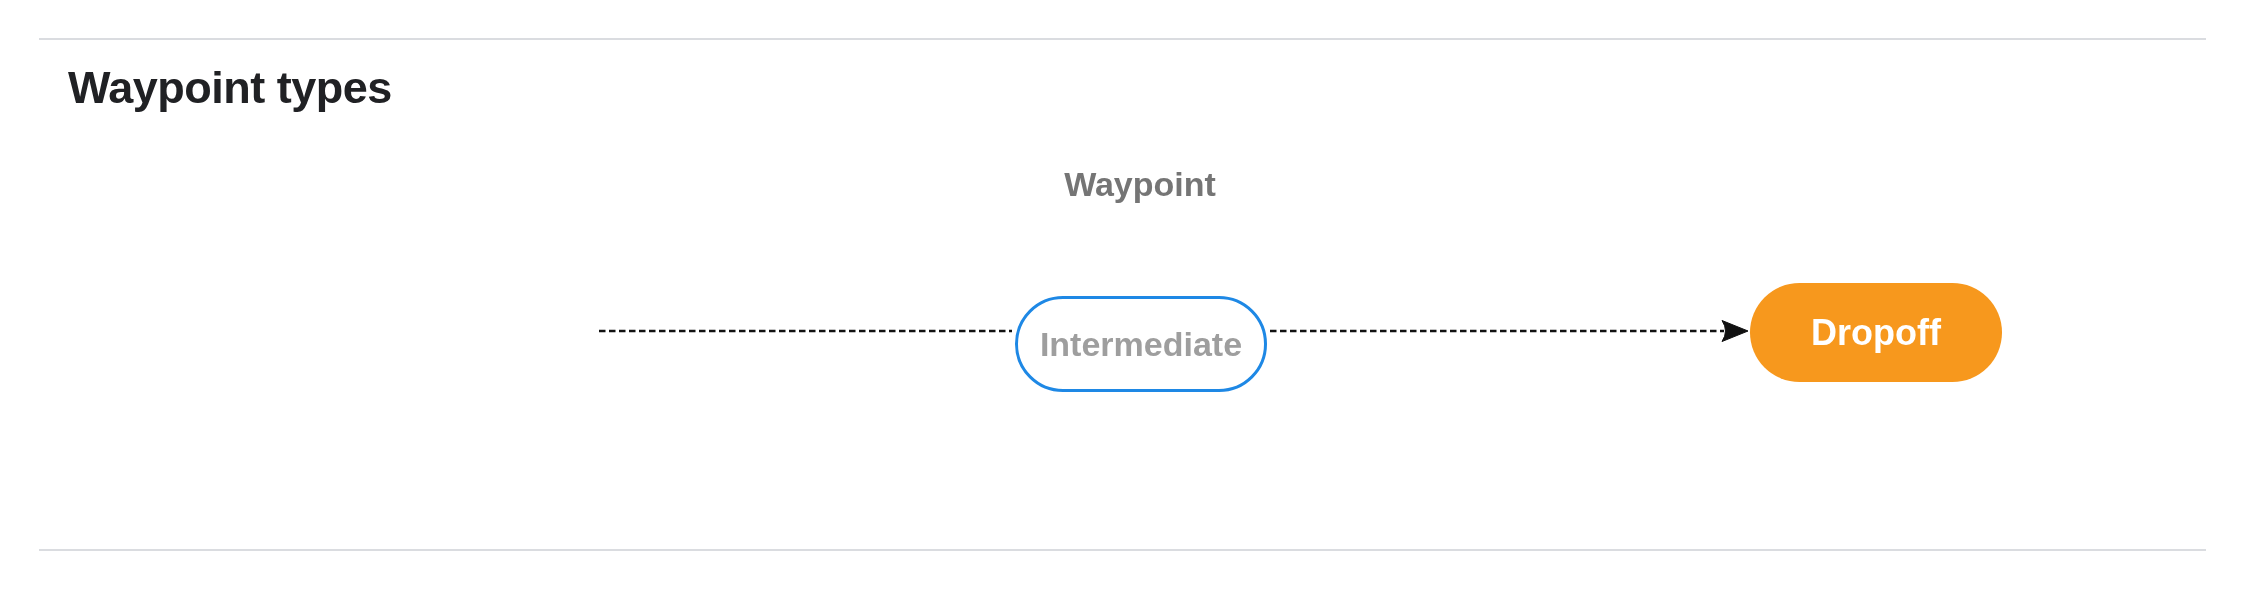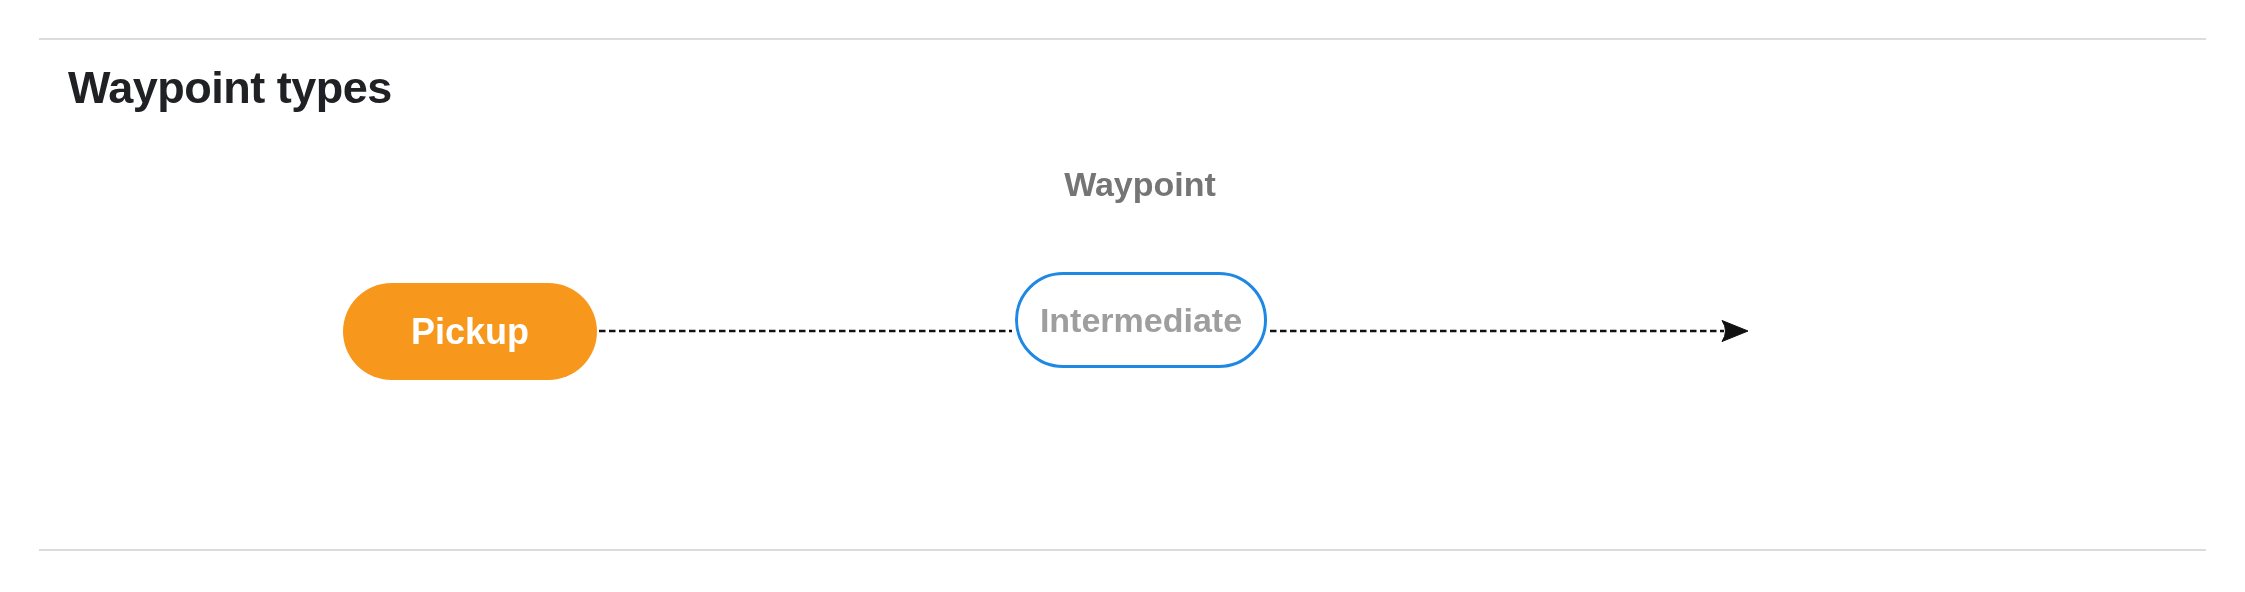--- a/index.html
+++ b/index.html
@@ -70,21 +70,21 @@
     background: var(--node-fill-orange);
     color: var(--node-text-white);
   }
   .node.outlined {
     background: var(--page-bg);
     border: 3px solid var(--node-border-blue);
     color: var(--node-text-gray);
     font-size: 34px;
   }
   #node-pickup       { left: 343px;  top: 283px; width: 254px; height: 97px; }
-  #node-intermediate { left: 1015px; top: 272px; width: 252px; height: 96px; }
+  #node-intermediate { left: 1015px; top: 296px; width: 252px; height: 96px; }
   #node-dropoff      { left: 1750px; top: 283px; width: 252px; height: 99px; }
   svg.connectors {
     position: absolute;
     left: 0; top: 0;
     width: 2245px;
     height: 592px;
     pointer-events: none;
   }
   .edge {
     stroke: var(--edge-black);
@@ -109,24 +109,24 @@
   <h2 class="heading">Waypoint types</h2>
 
   <div class="journey-label">Waypoint</div>
 
   <svg class="connectors" viewBox="0 0 2245 592">
     <path class="edge" d="M 599 331 H 1012"></path>
     <path class="edge" d="M 1270 331 H 1724"></path>
     <path class="arrowhead" d="M 1748 331 L 1722 320.5 Q 1729 331 1722 341.5 Z"></path>
   </svg>
 
-  <div id="node-pickup" class="node filled">
-    <span>Pickup</span>
-  </div>
 
   <div id="node-intermediate" class="node outlined">
     <span>Intermediate</span>
   </div>
 
+  <div id="node-dropoff" class="node filled">
+    <span>Dropoff</span>
+  </div>
 
   <div class="divider bottom"></div>
 
 </div>
 
 </body></html>

